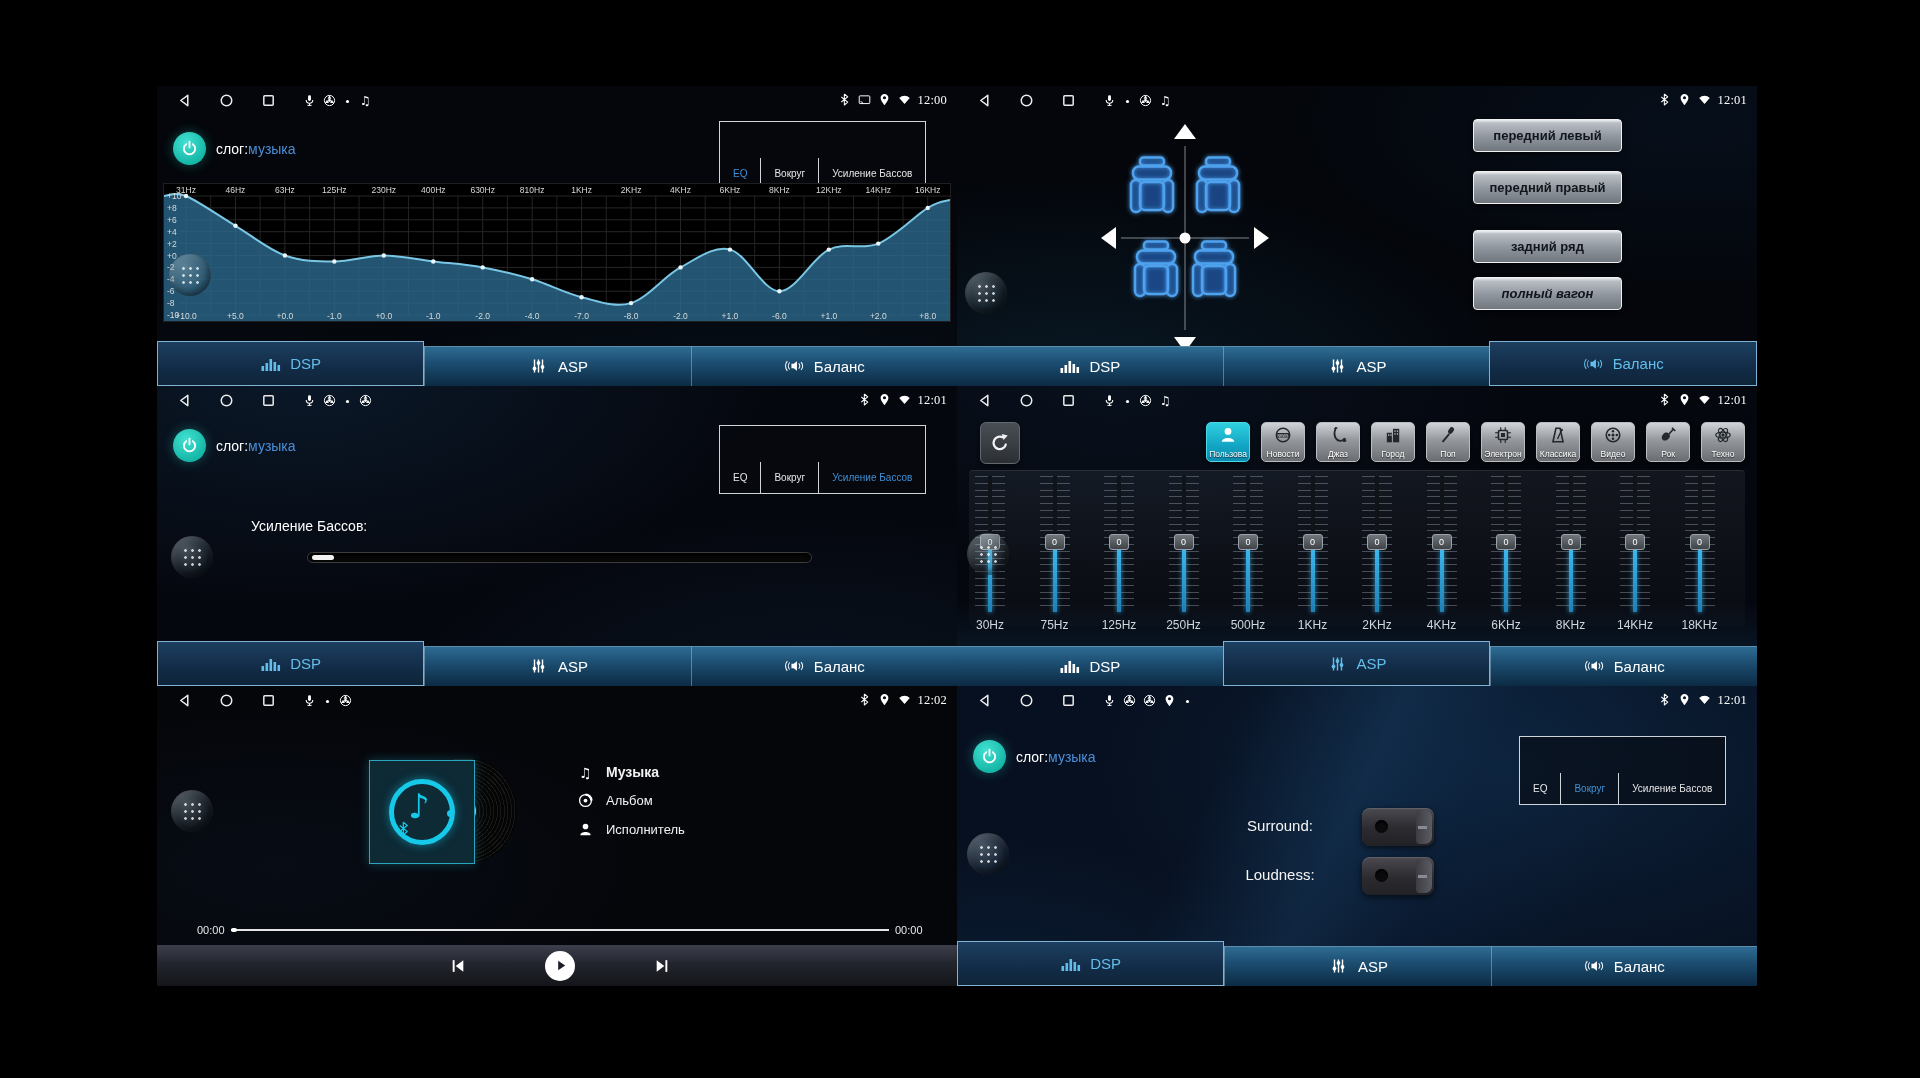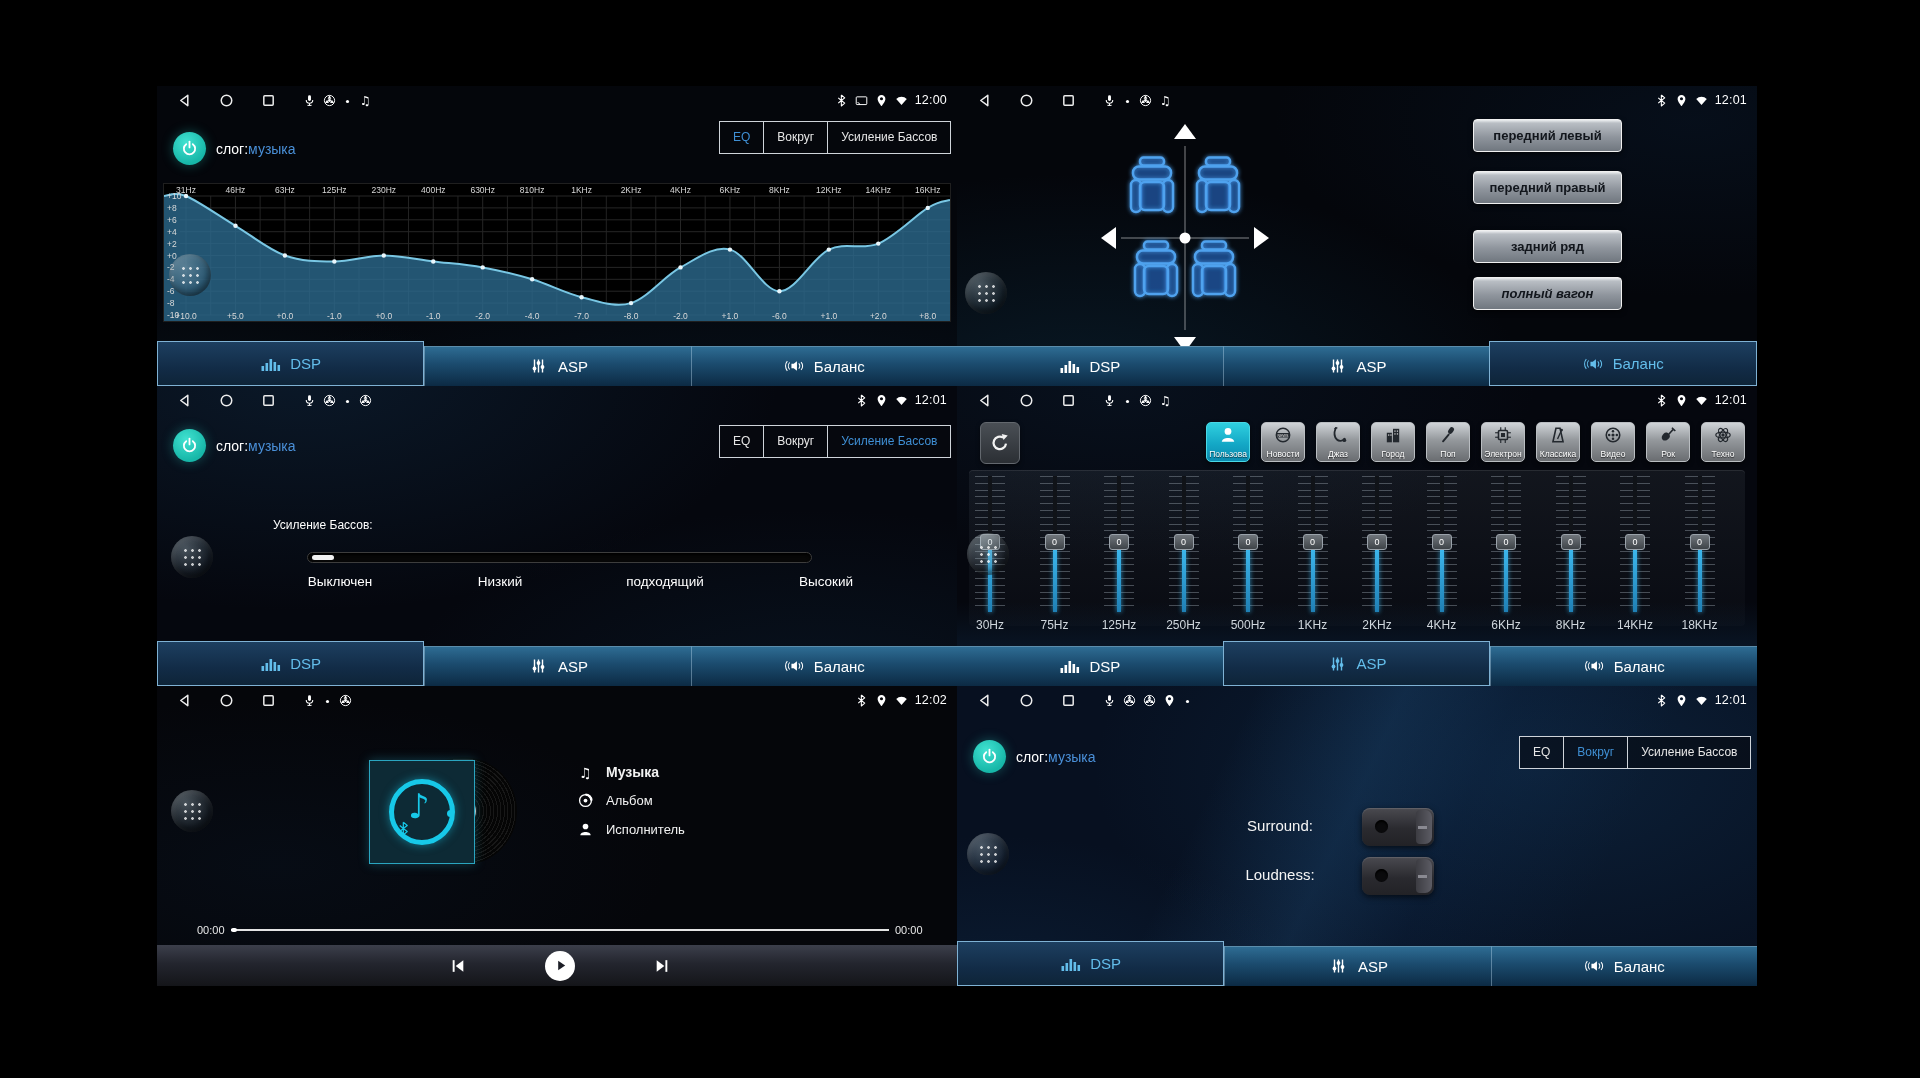--- a/index.html
+++ b/index.html
@@ -23,36 +23,36 @@
   #p-surround{left:957px;top:686px;background:
     radial-gradient(800px 420px at 72% 28%, rgba(25,75,120,.28), transparent 55%),
     linear-gradient(115deg, transparent 32%, rgba(45,110,170,.22) 48%, rgba(20,60,110,.14) 60%, transparent 78%),
     radial-gradient(500px 250px at 5% 100%, rgba(20,60,100,.25), transparent 60%),#071020;}
   
   .statusbar{position:absolute;top:0;left:0;right:0;height:28px;display:flex;align-items:center;
              padding:0 10px 0 20px;}
   .nic{width:15px;height:15px;color:#ececec;margin-right:27px;flex:none;}
   .sic{width:13px;height:13px;color:#fff;margin-right:7px;flex:none;}
   .tiny{width:9px;height:9px;margin-top:2px;}
-  .sright{margin-left:auto;display:flex;align-items:flex-end;gap:7px;}
+  .sright{margin-left:auto;display:flex;align-items:flex-start;gap:7px;font-family:Liberation Serif, serif;}
   .sright .sic{margin-right:0;}
   .time{font-size:12.5px;color:#fff;letter-spacing:.2px;}
   
   .srcrow{position:absolute;left:16px;display:flex;align-items:center;gap:10px;}
   .powerbtn{width:33px;height:33px;border-radius:50%;flex:none;
     background:radial-gradient(circle at 40% 32%, #41e2d1, #17b7a8 70%);
     display:flex;align-items:center;justify-content:center;color:#fff;
     box-shadow:0 0 12px rgba(40,210,195,.35);}
   .powerbtn svg{width:17px;height:17px;}
   .srctext{font-size:14px;color:#fff;}
   .srctext .blue{color:#4a90d9;}
   
   .ebtns{position:absolute;display:flex;border:1px solid #cfd4da;background:rgba(8,10,14,.55);}
-  .ebtn{height:31px;line-height:31px;padding:0 13px;font-size:12px;color:#e6e6e6;
-        border-left:1px solid #cfd4da;white-space:nowrap;}
+  .ebtn{height:31px;line-height:31px;padding:0 13px;font-size:10px;color:#e6e6e6;
+        border-left:1px solid #cfd4da;white-space:nowrap;margin-top:36px;}
   .ebtn:first-child{border-left:none;}
   .ebtn.active{color:#3f8fd4;}
   
   .eqgraph{position:absolute;left:6px;top:97px;width:786px;height:137px;background:#000;
            border:1px solid #1f1f1f;}
   #eq-svg{width:786px;height:137px;display:block;}
   #eq-svg text{font-family:"Liberation Sans",sans-serif;fill:#d9d9d9;}
   
   .bubble{position:absolute;width:42px;height:42px;border-radius:50%;
     background:radial-gradient(circle at 35% 30%, rgba(170,190,200,.40), rgba(90,110,120,.16) 62%, rgba(70,90,100,.06));
@@ -68,21 +68,21 @@
   .tab + .tab{border-left:1px solid rgba(190,220,240,.4);}
   .tab svg{width:21px;height:16px;}
   .tab.active{margin-top:-5px;height:45px;border:1px solid #7fb2d4;box-sizing:border-box;
     background:linear-gradient(180deg,#1d3f60,#122c47 60%,#0e2438);color:#63bdea;box-shadow:none;}
   
   .zbtn{position:absolute;left:516px;width:147px;height:31px;border-radius:4px;
     background:linear-gradient(180deg,#eceef0 0,#b9bec4 10%,#8f959d 55%,#70777f 100%);
     border:1px solid #f0f0f0;color:#12161c;font-size:13px;font-weight:bold;
     display:flex;align-items:center;justify-content:center;box-shadow:0 2px 5px rgba(0,0,0,.6);}
   
-  .basslabel{position:absolute;left:116px;top:132px;font-size:12px;color:#fff;}
+  .basslabel{position:absolute;left:94px;top:132px;font-size:14px;color:#fff;}
   .btrack{position:absolute;left:150px;top:166px;width:503px;height:9px;border-radius:6px;
     background:#070707;border:1px solid #3d3d3d;box-shadow:inset 0 2px 3px #000;}
   .bhandle{position:absolute;left:4px;top:2px;width:22px;height:5px;border-radius:3px;background:#f2f2f2;}
   #bass-levels span{position:absolute;top:0;transform:translateX(-50%);font-size:13.5px;color:#fff;}
   #bass-levels{position:absolute;left:0;top:188px;width:800px;height:20px;}
   
   .resetbtn{position:absolute;left:23px;top:36px;width:38px;height:40px;border-radius:6px;
     background:linear-gradient(180deg,#4a4f55,#2b2f34);border:1px solid #63686e;
     display:flex;align-items:center;justify-content:center;color:#f2f2f2;box-shadow:0 2px 4px rgba(0,0,0,.5);}
   .resetbtn svg{width:20px;height:20px;}
@@ -649,26 +649,20 @@
     </div>
     <div class="ebtns" style="left:562px;top:39px;">
       <div class="ebtn">EQ</div>
       <div class="ebtn">Вокруг</div>
       <div class="ebtn active">Усиление Бассов</div>
     </div>
     <div class="basslabel">Усиление Бассов:</div>
     <div class="btrack">
       <div class="bhandle"></div>
     </div>
-    <div id="bass-levels">
-        <span style="left: 183px;">Выключен</span>
-        <span style="left: 343px;">Низкий</span>
-        <span style="left: 508px;">подходящий</span>
-        <span style="left: 669px;">Высокий</span>
-      </div>
     <div class="bubble" style="left:14px;top:150px;"></div>
     <div class="tabbar">
       <div class="tab active">
           <svg viewBox="0 0 20 16">
             <use href="#ic-dsp"></use>
           </svg>
           <span>DSP</span>
         </div>
       <div class="tab">
           <svg viewBox="0 0 16 16">

